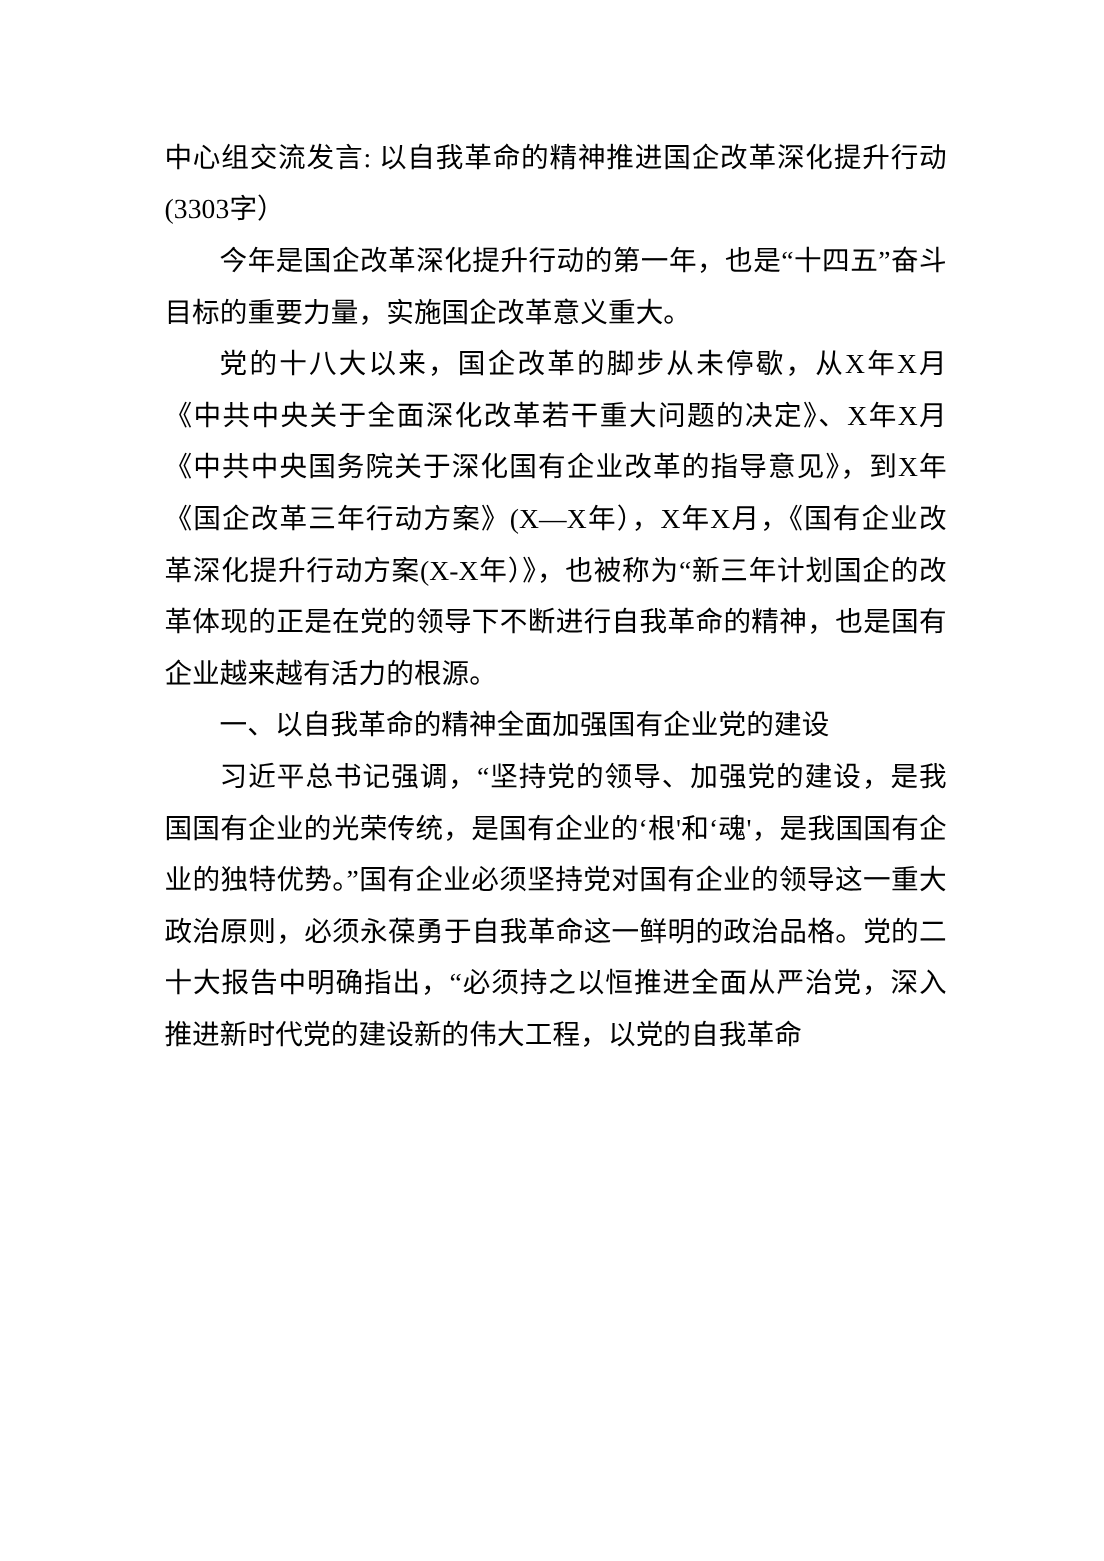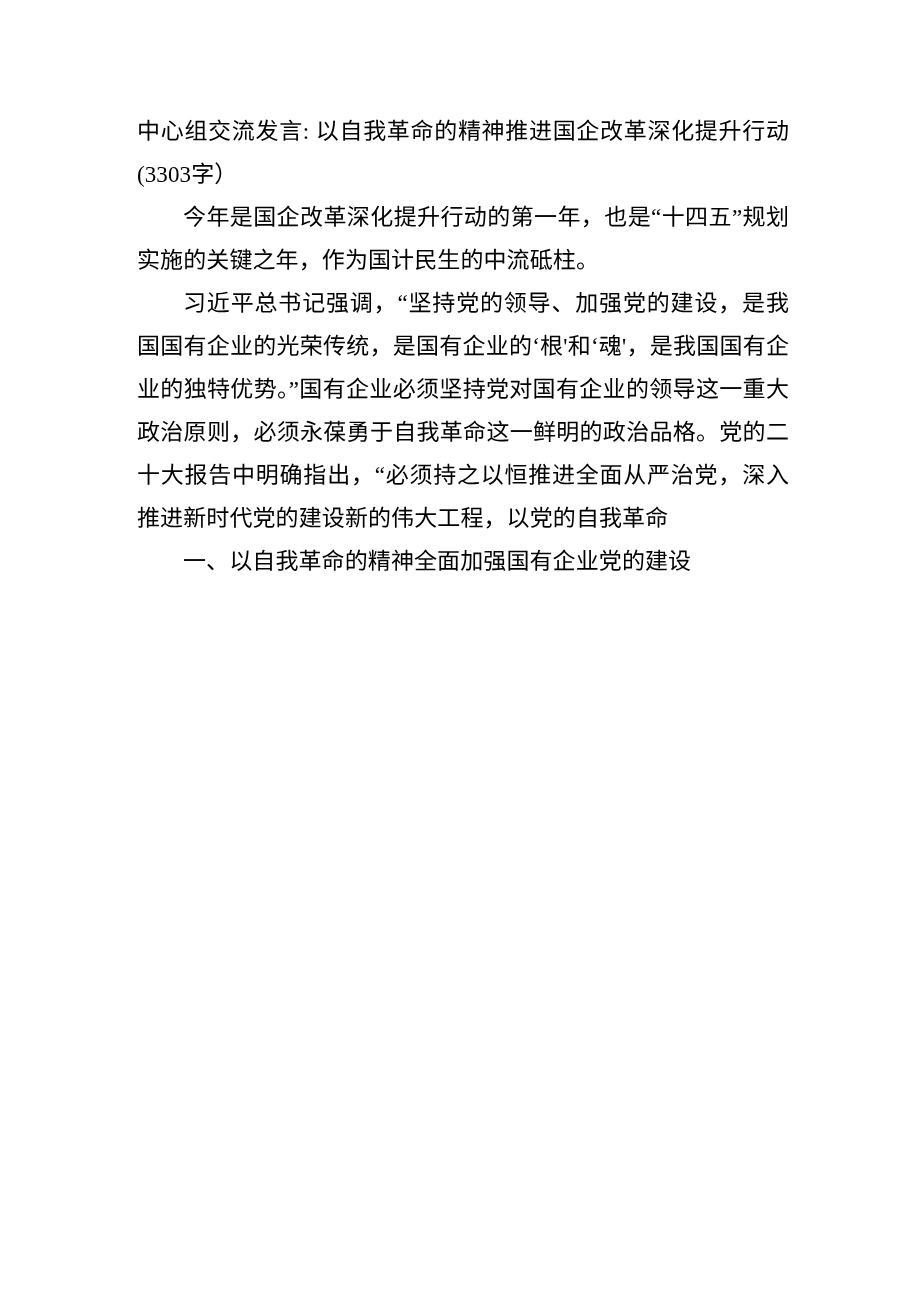--- a/index.html
+++ b/index.html
@@ -41,18 +41,19 @@
       text-indent: 2em;
     }
   </style>
 </head>
 <body>
 
 <div class="page">
   <div class="text-block">
     <p class="para title">中心组交流发言: 以自我革命的精神推进国企改革深化提升行动(3303字）</p>
     <div id="paragraph-container">
-        <p class="para body">今年是国企改革深化提升行动的第一年，也是“十四五”规划实施的关键之年，作为国计民生的中流砥柱。</p>
+        <p class="para body">今年是国企改革深化提升行动的第一年，也是“十四五”奋斗目标的重要力量，实施国企改革意义重大。</p>
+        <p class="para body">党的十八大以来，国企改革的脚步从未停歇，从X年X月《中共中央关于全面深化改革若干重大问题的决定》、X年X月《中共中央国务院关于深化国有企业改革的指导意见》，到X年《国企改革三年行动方案》(X—X年），X年X月，《国有企业改革深化提升行动方案(X-X年）》，也被称为“新三年计划国企的改革体现的正是在党的领导下不断进行自我革命的精神，也是国有企业越来越有活力的根源。</p>
+        <p class="para heading">一、以自我革命的精神全面加强国有企业党的建设</p>
         <p class="para body">习近平总书记强调，“坚持党的领导、加强党的建设，是我国国有企业的光荣传统，是国有企业的‘根'和‘魂'，是我国国有企业的独特优势。”国有企业必须坚持党对国有企业的领导这一重大政治原则，必须永葆勇于自我革命这一鲜明的政治品格。党的二十大报告中明确指出，“必须持之以恒推进全面从严治党，深入推进新时代党的建设新的伟大工程，以党的自我革命</p>
-        <p class="para heading">一、以自我革命的精神全面加强国有企业党的建设</p>
       </div>
   </div>
 </div>
 
 </body></html>

